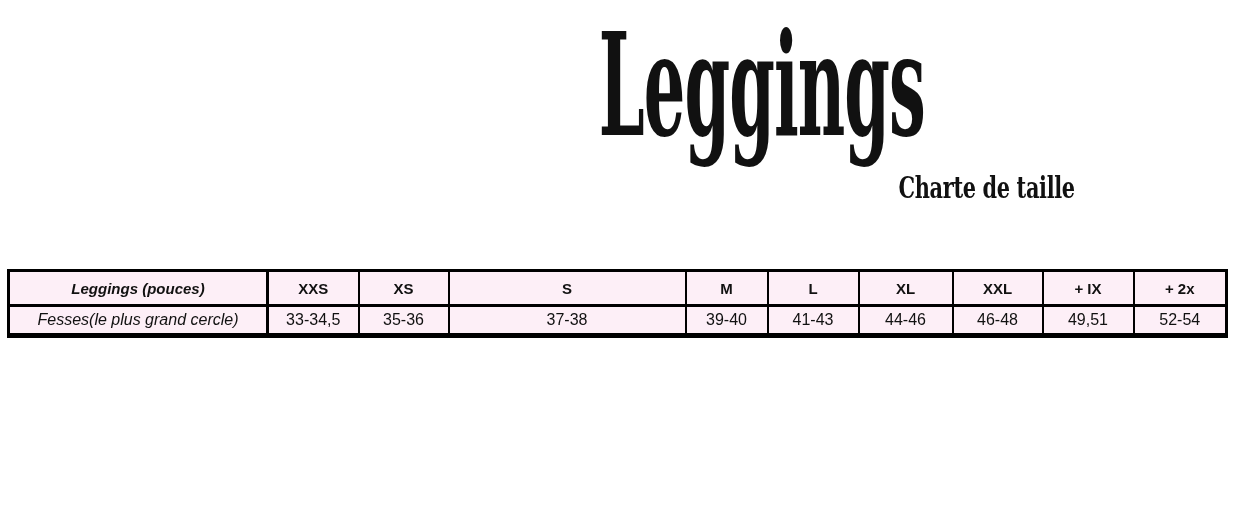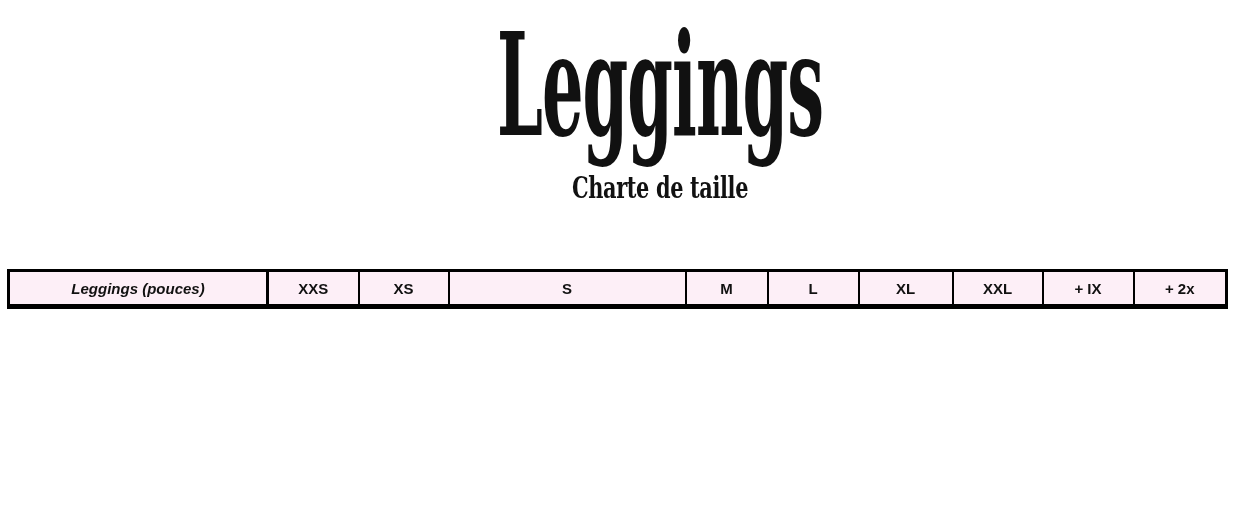--- a/index.html
+++ b/index.html
@@ -3,21 +3,21 @@
 <meta charset="utf-8">
 <style>
   html,body{margin:0;padding:0;background:#fff;}
   .page{
     position:relative;width:1236px;height:508px;background:#fff;
     font-family:"Liberation Sans",sans-serif;color:var(--text,#111);
     overflow:hidden;
   }
   
   .title-wrap{
-    position:absolute;top:0;left:0;width:100%;text-align:center;
+    position:absolute;top:0;left:0;width:100%;text-align:right;
     padding-left:84px;box-sizing:border-box;
   }
   .title{
     display:block;font-family:"DejaVu Serif",serif;font-weight:700;
     font-size:142px;line-height:1;margin-top:14px;letter-spacing:-2px;
     transform:scaleX(.46);transform-origin:50% 0;white-space:nowrap;
   }
   .subtitle{
     display:block;font-family:"DejaVu Serif",serif;font-weight:700;
     font-size:29px;line-height:1;margin-top:18px;letter-spacing:-.5px;
@@ -84,16 +84,28 @@
           <th>S</th>
           <th>M</th>
           <th>L</th>
           <th>XL</th>
           <th>XXL</th>
           <th>+ IX</th>
           <th>+ 2x</th>
         </tr>
       </thead>
     <tbody>
+        <tr class="data">
+          <td class="label">Fesses(le plus grand cercle)</td>
+          <td>33-34,5</td>
+          <td>35-36</td>
+          <td>37-38</td>
+          <td>39-40</td>
+          <td>41-43</td>
+          <td>44-46</td>
+          <td>46-48</td>
+          <td>49,51</td>
+          <td>52-54</td>
+        </tr>
       </tbody>
   </table>
 
 </div>
 
 </body></html>

